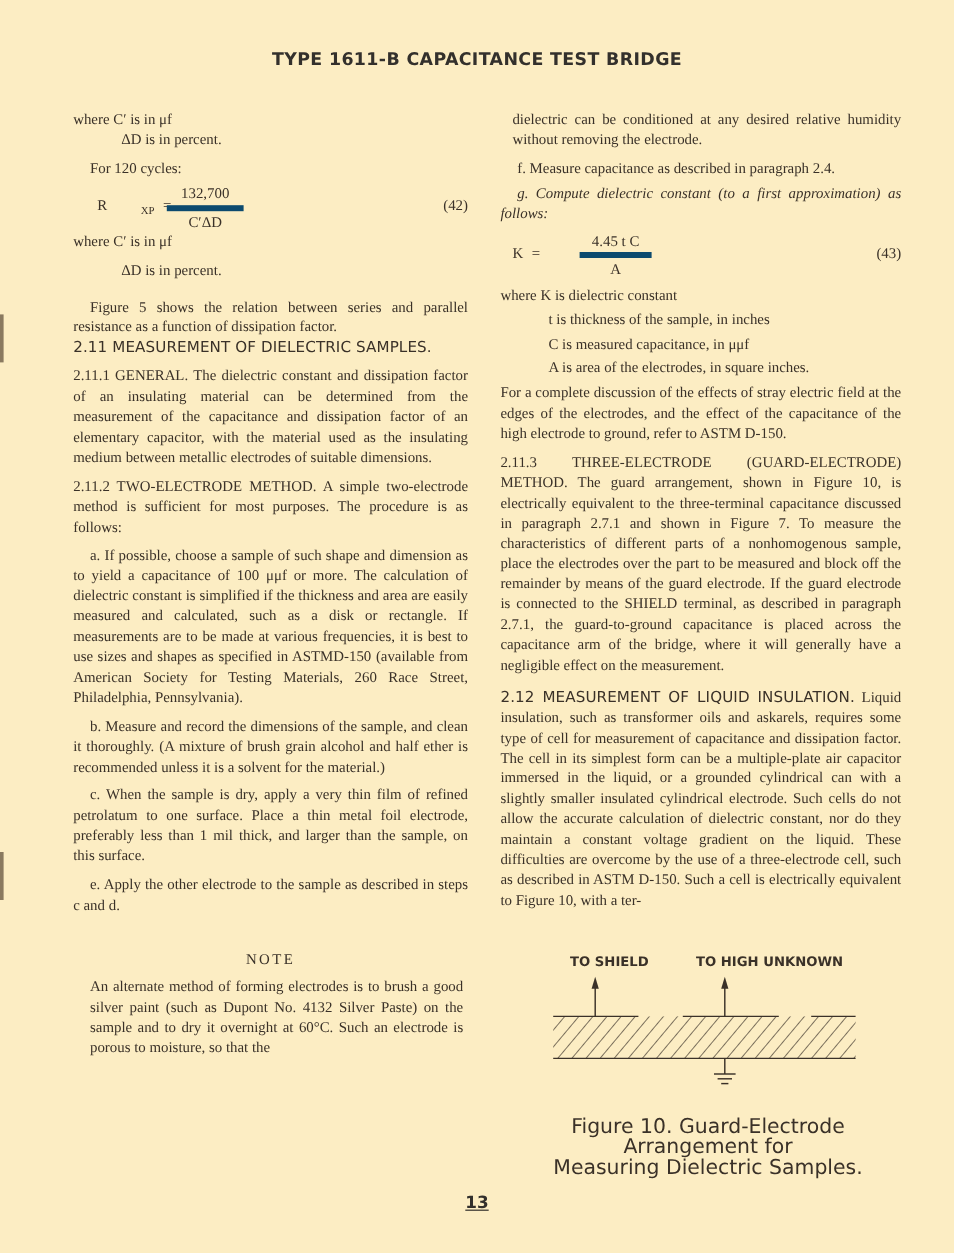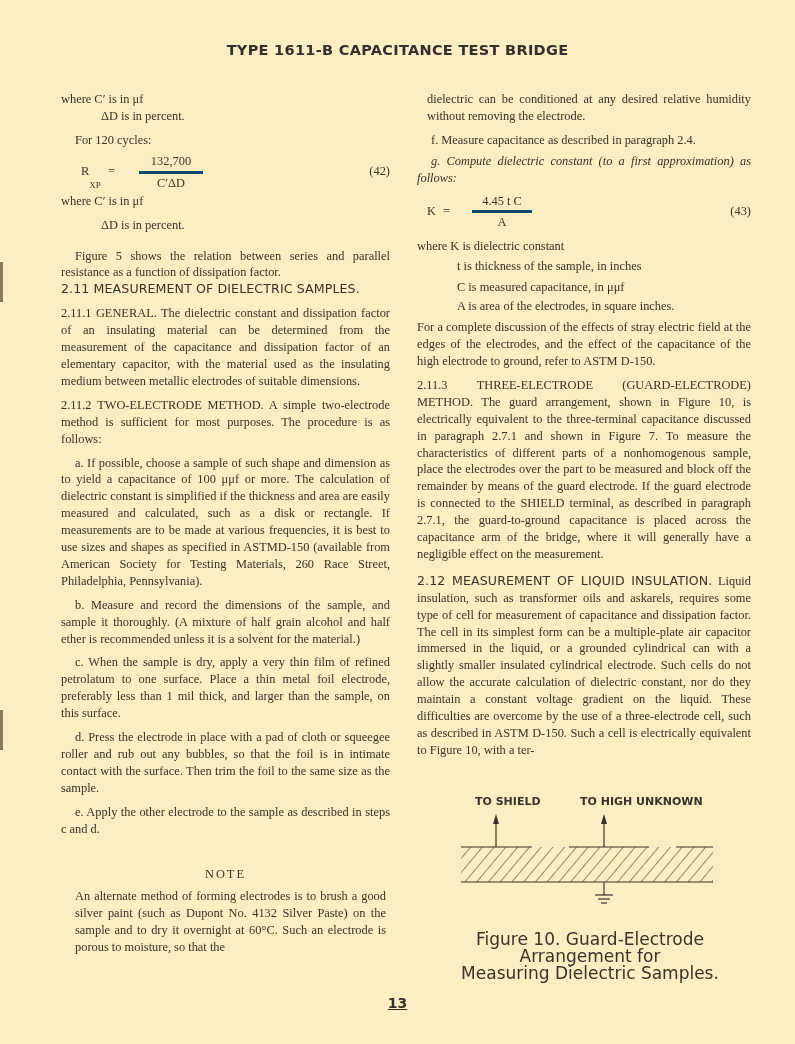--- a/index.html
+++ b/index.html
@@ -26,24 +26,24 @@
   .gap { margin-top: 7px; }
   .gap2 { margin-top: 10px; }
   .sect {
     font-family: "DejaVu Sans", "Liberation Sans", sans-serif; font-size: 12.6px;
     letter-spacing: 0.1px; color: #3a3128;
   }
   .sect-block { }
   .eq { position: relative; height: 38px; margin: 4px 0 2px; }
   .eq .lhs { position: absolute; top: 10px; }
   .eq .frac { position: absolute; top: 0; text-align: center; }
-  .eq .frac .num { display: block; border-bottom: 3px solid #0c4a6e; padding: 0 2px 1px; }
+  .eq .frac .num { display: block; border-bottom: 5px solid #0c4a6e; padding: 0 2px 1px; }
   .eq .frac .den { display: block; padding-top: 1px; }
   .eq .eqno { position: absolute; right: 0; top: 10px; }
-  .sub { font-size: 9px; position: relative; top: 13px; }
+  .sub { font-size: 9px; position: relative; top: 3px; margin-left: 28px; }
   .note-title { text-align: center; letter-spacing: 2px; margin-top: 28px; margin-bottom: 6px; }
   .note-body { padding-left: 14px; padding-right: 4px; }
   .figure { position: absolute; left: 455px; top: 795px; width: 270px; height: 120px; }
   .fig-label {
     position: absolute; font-family: "DejaVu Sans", "Liberation Sans", sans-serif;
     font-weight: bold; font-size: 11px; color: #3a3128; top: 0;
   }
   .caption {
     position: absolute; left: 430px; top: 931px; width: 320px; text-align: center;
     font-family: "DejaVu Sans", "Liberation Sans", sans-serif; font-size: 17px;
@@ -87,40 +87,39 @@
     <p>where C′ is in μf</p>
     <p class="indent1 gap">ΔD is in percent.</p>
 
     <p class="para gap2" style="margin-top:14px;">Figure 5 shows the relation between series and parallel resistance as a function of dissipation factor.</p>
 
     <p class="sect sect-block">2.11 MEASUREMENT OF DIELECTRIC SAMPLES.</p>
 
     <p class="gap">2.11.1 GENERAL. The dielectric constant and dissipation factor of an insulating material can be determined from the measurement of the capacitance and dissipation factor of an elementary capacitor, with the material used as the insulating medium between metallic electrodes of suitable dimensions.</p>
     <p class="gap">2.11.2 TWO-ELECTRODE METHOD. A simple two-electrode method is sufficient for most purposes. The procedure is as follows:</p>
     <p class="para gap">a. If possible, choose a sample of such shape and dimension as to yield a capacitance of 100 μμf or more. The calculation of dielectric constant is simplified if the thickness and area are easily measured and calculated, such as a disk or rectangle. If measurements are to be made at various frequencies, it is best to use sizes and shapes as specified in ASTMD-150 (available from American Society for Testing Materials, 260 Race Street, Philadelphia, Pennsylvania).</p>
-    <p class="para gap">b. Measure and record the dimensions of the sample, and sample it thoroughly. (A mixture of half grain alcohol and half ether is recommended unless it is a solvent for the material.)</p>
+    <p class="para gap">b. Measure and record the dimensions of the sample, and clean it thoroughly. (A mixture of brush grain alcohol and half ether is recommended unless it is a solvent for the material.)</p>
     <p class="para gap">c. When the sample is dry, apply a very thin film of refined petrolatum to one surface. Place a thin metal foil electrode, preferably less than 1 mil thick, and larger than the sample, on this surface.</p>
-    <p class="para gap">d. Press the electrode in place with a pad of cloth or squeegee roller and rub out any bubbles, so that the foil is in intimate contact with the surface. Then trim the foil to the same size as the sample.</p>
     <p class="para gap">e. Apply the other electrode to the sample as described in steps c and d.</p>
 
     <p class="note-title">NOTE</p>
     <p class="note-body">An alternate method of forming electrodes is to brush a good silver paint (such as Dupont No. 4132 Silver Paste) on the sample and to dry it overnight at 60°C. Such an electrode is porous to moisture, so that the</p>
   </div>
 
   <div class="col col-right">
     <p class="indent2" style="padding-left:10px;">dielectric can be conditioned at any desired relative humidity without removing the electrode.</p>
     <p class="para gap">f. Measure capacitance as described in paragraph 2.4.</p>
     <p class="para gap" style="margin-top:4px;font-style:italic;">g. Compute dielectric constant (to a first approximation) as follows:</p>
 
     <div class="eq" style="margin-top:6px;">
       <span class="lhs" style="left:10px;">
         <span>K</span>
         <span style="margin-left:4px;">=</span>
       </span>
-      <span class="frac" style="left:55px;width:60px;">
+      <span class="frac" style="left:66px;width:60px;">
         <span class="num">4.45 t C</span>
         <span class="den">A</span>
       </span>
       <span class="eqno">(43)</span>
     </div>
 
     <p class="gap">where K is dielectric constant</p>
     <p class="indent1 gap" style="margin-top:4px;">t is thickness of the sample, in inches</p>
     <p class="indent1" style="margin-top:4px;">C is measured capacitance, in μμf</p>
     <p class="indent1" style="margin-top:2px;">A is area of the electrodes, in square inches.</p>

